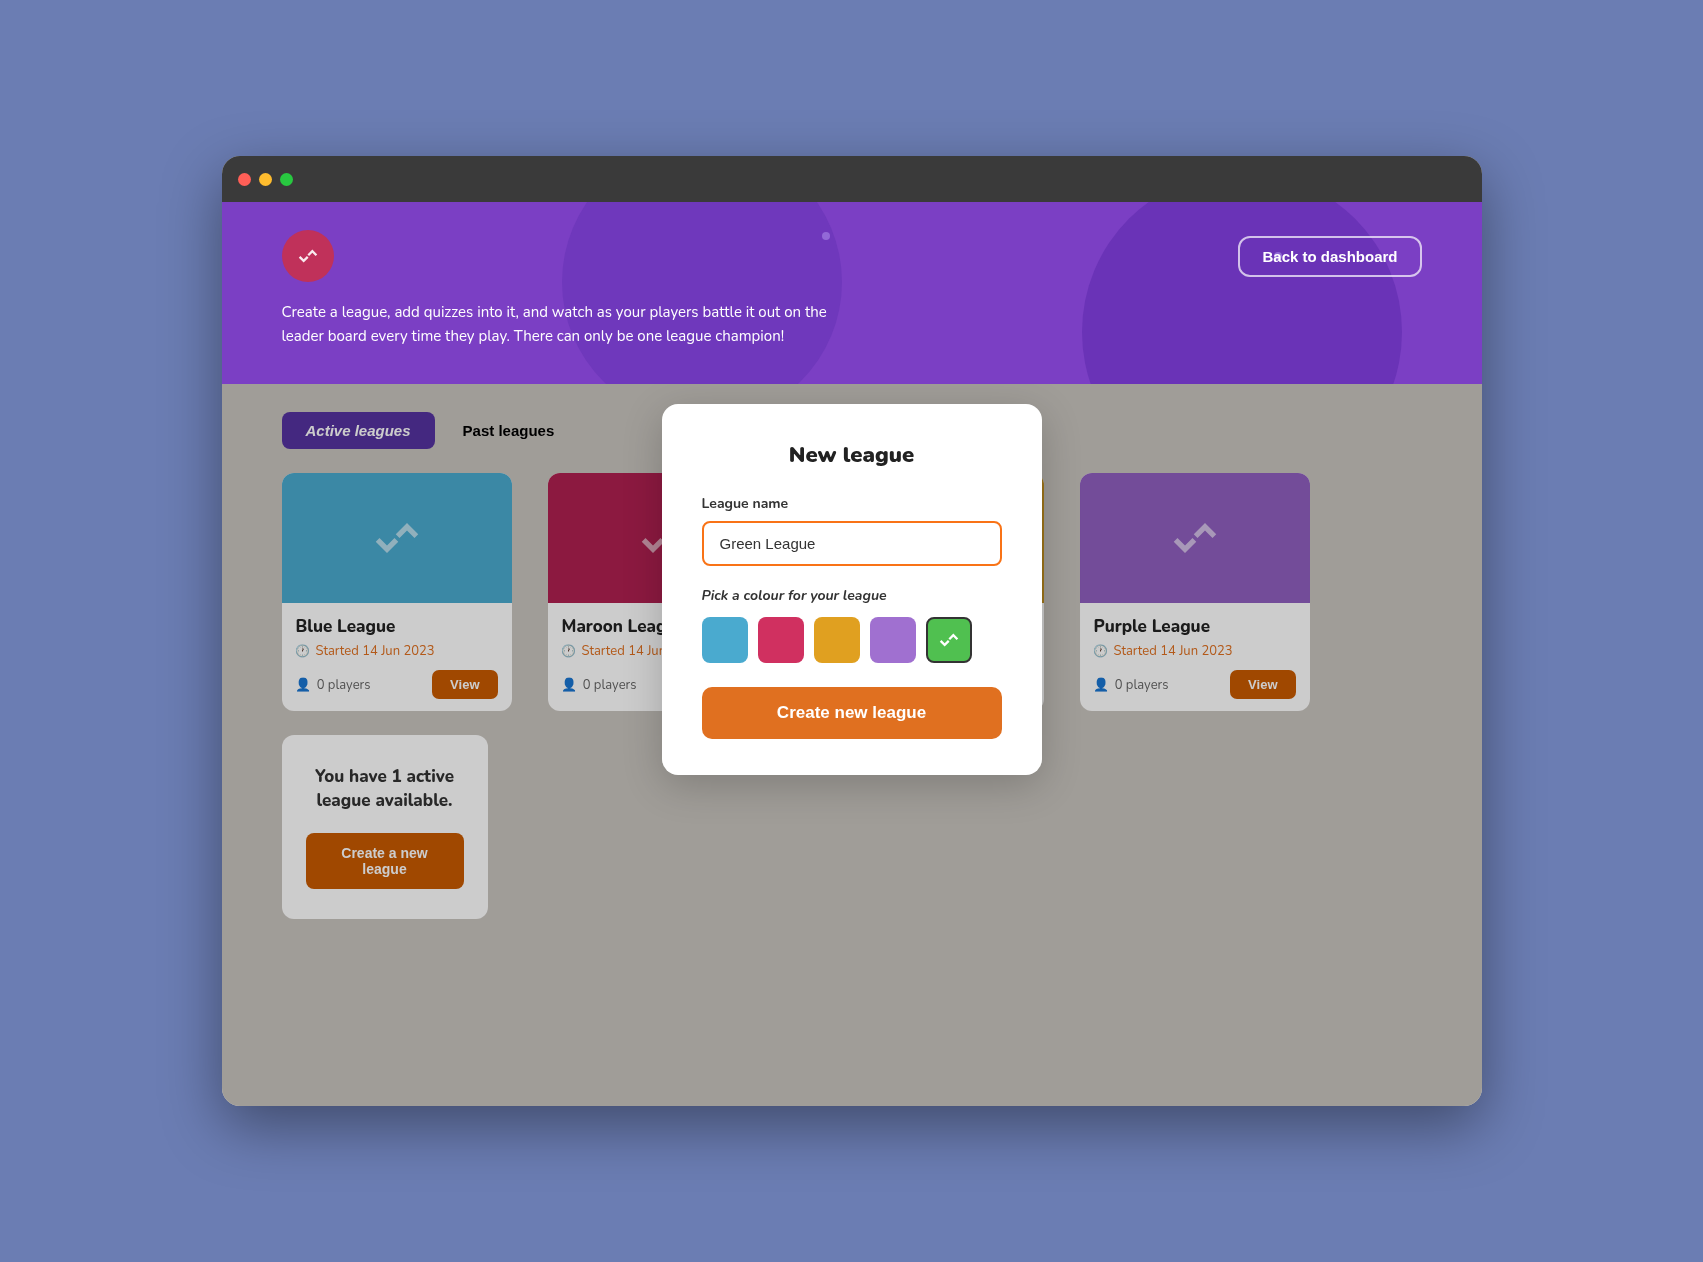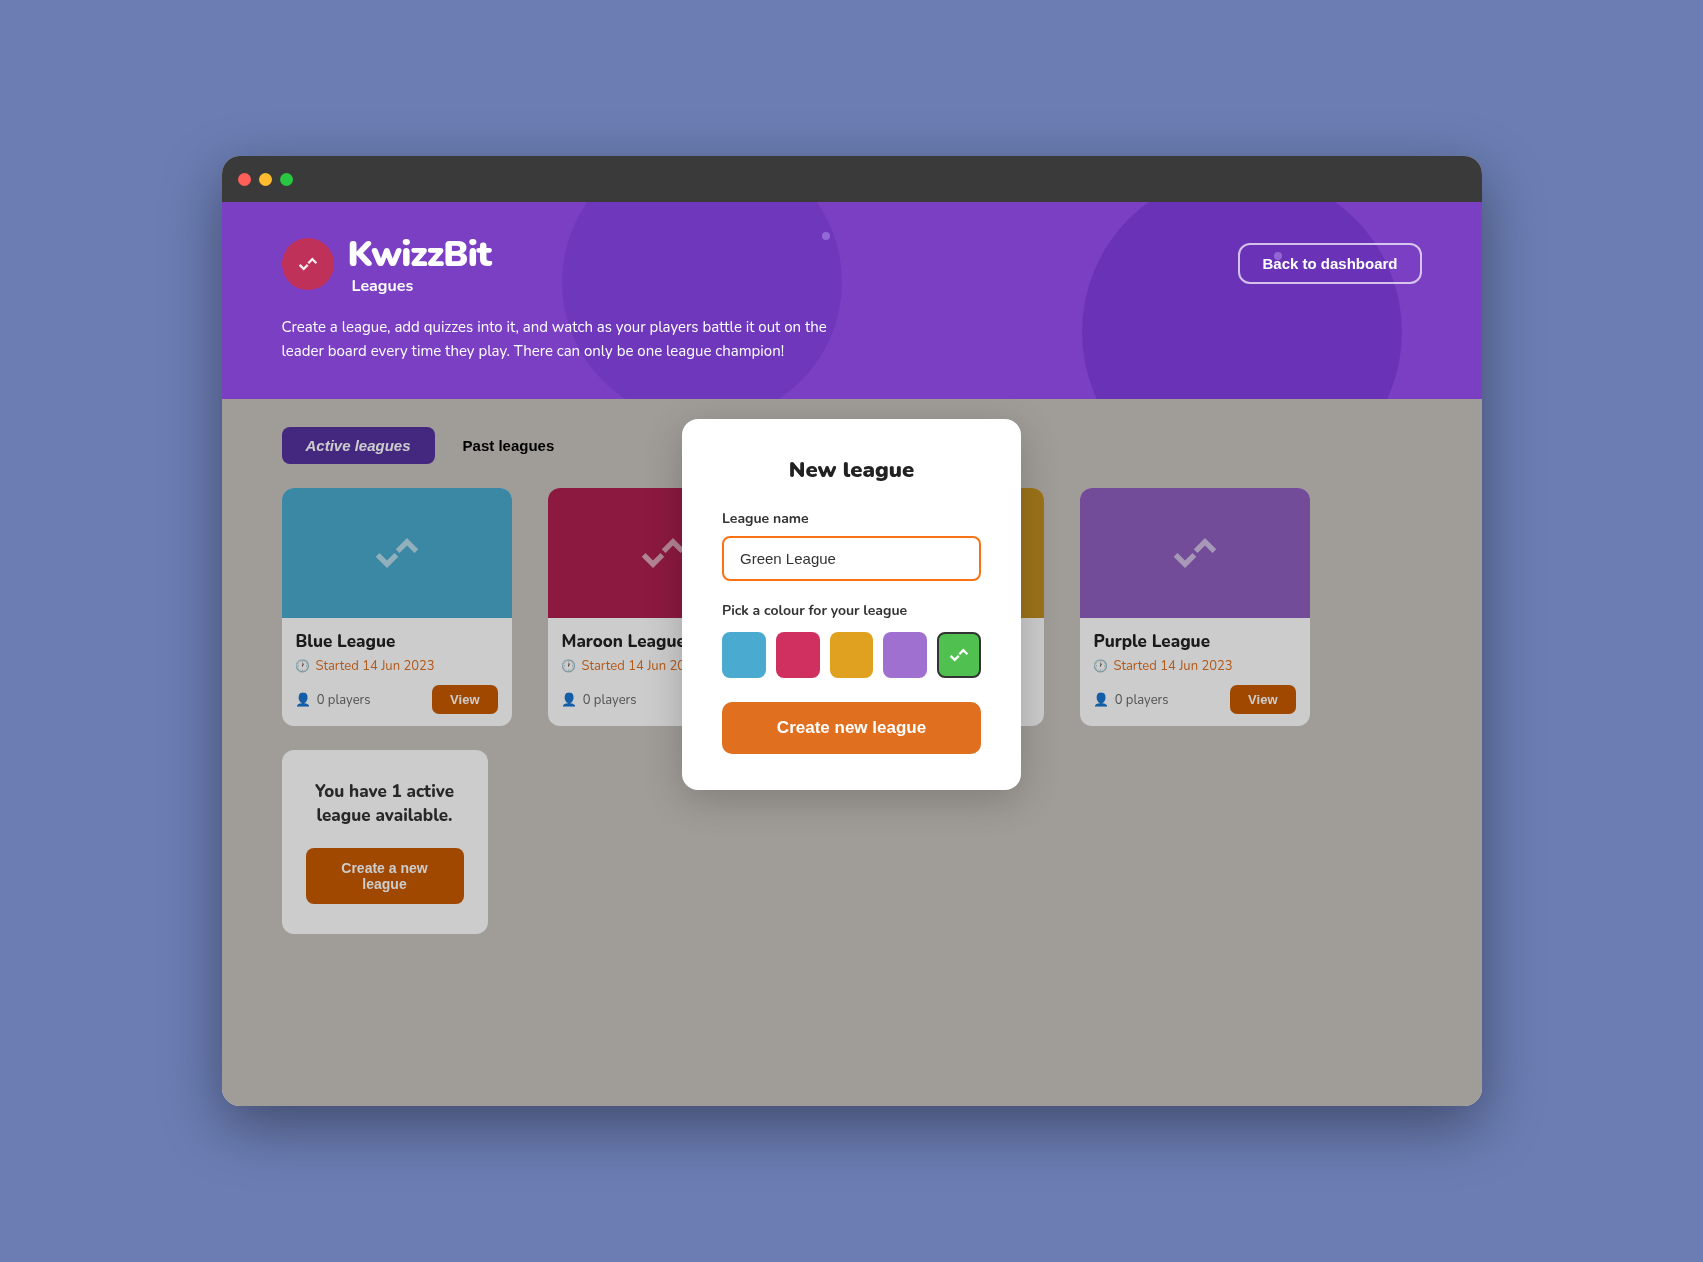--- a/index.html
+++ b/index.html
@@ -301,21 +301,21 @@
       align-items: flex-start;
       justify-content: center;
       padding-top: 20px;
       z-index: 100;
     }
 
     .modal {
       background: #fff;
       border-radius: 16px;
       padding: 36px 40px;
-      width: 339px;
+      width: 380px;
       box-shadow: 0 10px 40px rgba(0,0,0,0.2);
     }
 
     .modal-title {
       font-size: 22px;
       font-weight: 900;
       color: #222;
       text-align: center;
       margin-bottom: 24px;
     }
@@ -336,20 +336,21 @@
       color: #333;
       outline: none;
       margin-bottom: 20px;
     }
 
     .colour-label {
       font-size: 14px;
       font-weight: 700;
       color: #333;
       margin-bottom: 12px;
+      font-style: italic;
     }
 
     .colour-options {
       display: flex;
       gap: 10px;
       margin-bottom: 24px;
     }
 
     .colour-swatch {
       width: 46px;
@@ -399,24 +400,20 @@
       <div class="header-bg-dot" style="top:30px; left:600px;"></div>
       <div class="header-bg-dot" style="top:50px; right:200px;"></div>
 
       <div class="header-top">
         <div class="logo-area">
           <div class="logo-icon arrow-icon">
             <svg viewBox="0 0 24 24" fill="white" xmlns="http://www.w3.org/2000/svg">
               <path d="M8 3L8 15L5 12L3.5 13.5L8 18L12.5 13.5L11 12L8 15V3H8Z" opacity="0.9"></path>
               <path d="M16 21L16 9L19 12L20.5 10.5L16 6L11.5 10.5L13 12L16 9V21H16Z" opacity="0.9"></path>
             </svg>
-          </div>
-          <div class="logo-text">
-            <span class="logo-kwizzbit">KwizzBit</span>
-            <span class="logo-leagues">Leagues</span>
           </div>
         </div>
         <button class="back-btn">Back to dashboard</button>
       </div>
 
       <div class="header-desc">Create a league, add quizzes into it, and watch as your players battle it out on the leader board every time they play. There can only be one league champion!</div>
     </div>
 
     <div class="main-content">
 

